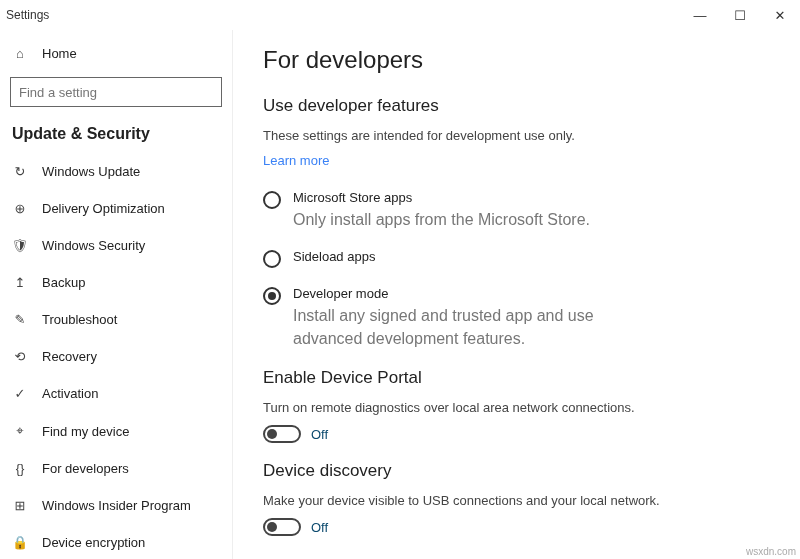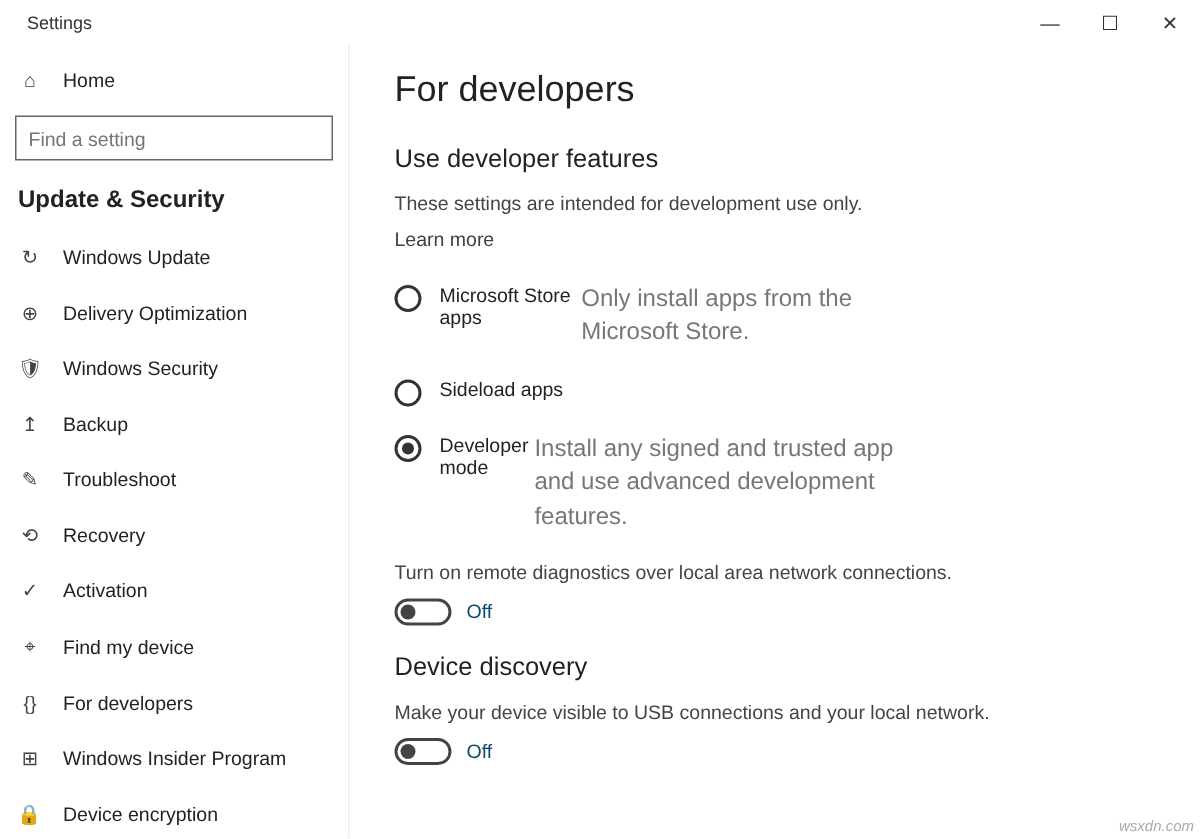--- a/index.html
+++ b/index.html
@@ -1,46 +1,46 @@
 <!DOCTYPE html>
 <html><head>
   <meta charset="utf-8">
   <style>
     * { margin: 0; padding: 0; box-sizing: border-box; font-family: "Segoe UI", sans-serif; }
     body { width: 800px; height: 559px; background: #fff; overflow: hidden; position: relative; }
-    .titlebar { height: 30px; display: flex; align-items: center; justify-content: space-between; padding: 0 0 0 18px; font-size: 12px; color: #333; }
+    .titlebar { height: 30px; display: flex; align-items: center; justify-content: space-between; padding: 0 0 0 6px; font-size: 12px; color: #333; }
     .titlebar .controls { display: flex; }
     .titlebar .ctl { width: 40px; height: 30px; display: flex; align-items: center; justify-content: center; font-size: 13px; color: #333; }
     .body { display: flex; height: calc(100% - 30px); }
     .sidebar { width: 233px; border-right: 1px solid #eee; padding: 8px 0 0 0; overflow-y: auto; }
     .home-row { display: flex; align-items: center; gap: 14px; padding: 8px 12px; font-size: 13px; color: #222; }
     .home-row .icon { width: 16px; display: flex; justify-content: center; color: #444; }
     .search-wrap { padding: 8px 10px 8px 10px; }
     .search { width: 100%; border: 1px solid #666; height: 30px; display: flex; align-items: center; padding: 14px 8px; font-size: 13px; gap: 44px; }
     .search input { flex: 1; border: none; outline: none; font-size: 13px; color: #666; background: transparent; }
     .category { padding: 10px 12px 10px 12px; font-size: 16px; font-weight: 600; color: #222; }
     .nav-item { display: flex; align-items: center; gap: 14px; padding: 11px 12px; font-size: 13px; color: #222; }
     .nav-item .icon { width: 16px; display: flex; justify-content: center; color: #444; }
     .main { flex: 1; padding: 16px 30px 10px 30px; overflow-y: auto; position: relative; }
     .h1 { font-size: 24px; font-weight: 400; color: #222; margin-bottom: 22px; }
     .h2 { font-size: 17px; font-weight: 400; color: #222; margin-bottom: 12px; margin-top: 18px; }
     .blurb { font-size: 13px; color: #444; margin-bottom: 8px; }
-    .link { font-size: 13px; color: #404040; text-decoration: none; display: inline-block; margin-bottom: 12px; }
+    .link { font-size: 13px; color: #3b82f6; text-decoration: none; display: inline-block; margin-bottom: 12px; }
     .radio-group { margin-top: 10px; }
     .radio-item { display: flex; align-items: flex-start; gap: 12px; margin-bottom: 18px; }
     .radio { width: 18px; height: 18px; border: 2px solid #333; border-radius: 50%; flex-shrink: 0; display: flex; align-items: center; justify-content: center; margin-top: 1px; }
     .radio.selected::after { content: ""; width: 8px; height: 8px; background: #333; border-radius: 50%; display: block; }
-    .radio-text { display: flex; flex-direction: row; gap: 4px; max-width: 320px; }
+    .radio-text { display: flex; flex-direction: column; gap: 4px; max-width: 320px; }
     .radio-label { font-size: 13px; color: #222; }
     .radio-desc { font-size: 16px; color: #777; line-height: 1.4; }
     .toggle-row { display: flex; align-items: center; gap: 10px; margin: 10px 0 12px 0; }
     .toggle { width: 38px; height: 18px; border: 2px solid #444; border-radius: 10px; position: relative; flex-shrink: 0; }
     .toggle::after { content: ""; position: absolute; width: 10px; height: 10px; background: #444; border-radius: 50%; top: 2px; left: 2px; }
     .toggle-label { font-size: 13px; color: #0c4a6e; }
-    .watermark { position: absolute; right: 4px; bottom: 2px; font-size: 10px; color: #aaa; font-style: italic; }
+    .watermark { position: absolute; right: 4px; bottom: 2px; font-size: 10px; color: #aaa; }
   </style>
 </head>
 <body>
 
 <div class="titlebar">
   <span>Settings</span>
   <div class="controls">
     <div class="ctl">—</div>
     <div class="ctl">☐</div>
     <div class="ctl">✕</div>
@@ -131,20 +131,21 @@
         </div>
         <div class="radio-item">
           <div class="radio selected"></div>
           <div class="radio-text">
             <div class="radio-label">Developer mode</div>
             <div class="radio-desc">Install any signed and trusted app and use advanced development features.</div>
           </div>
         </div>
       </div>
 
+    <div class="h2">Enable Device Portal</div>
     <div class="blurb">Turn on remote diagnostics over local area network connections.</div>
     <div class="toggle-row">
       <div class="toggle"></div>
       <span class="toggle-label">Off</span>
     </div>
 
     <div class="h2">Device discovery</div>
     <div class="blurb">Make your device visible to USB connections and your local network.</div>
     <div class="toggle-row">
       <div class="toggle"></div>

